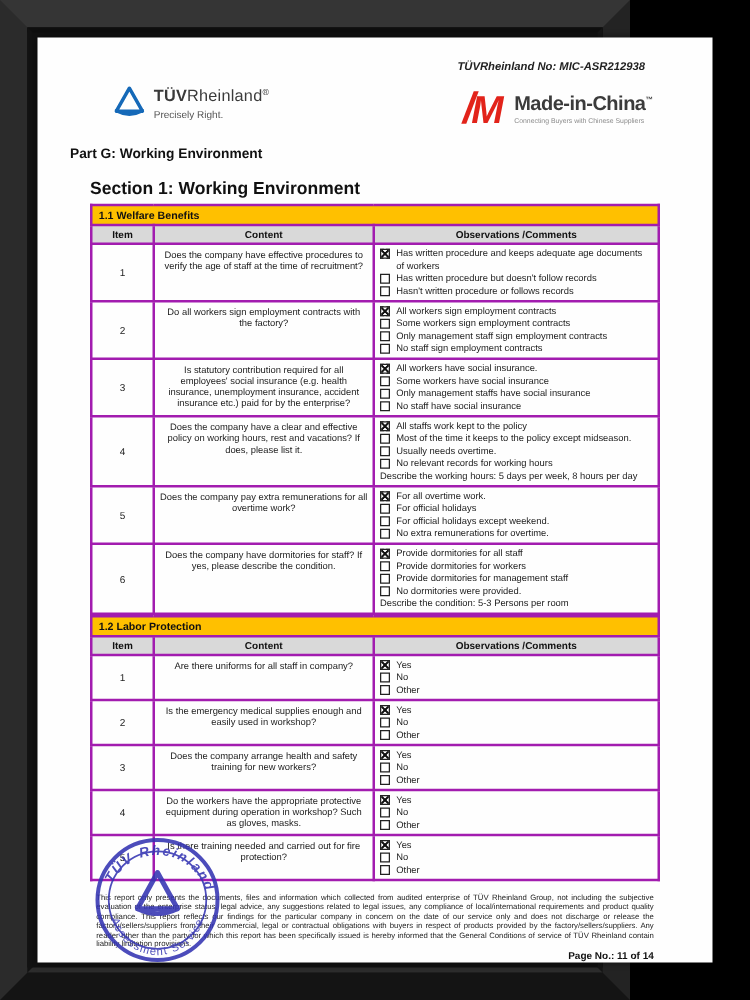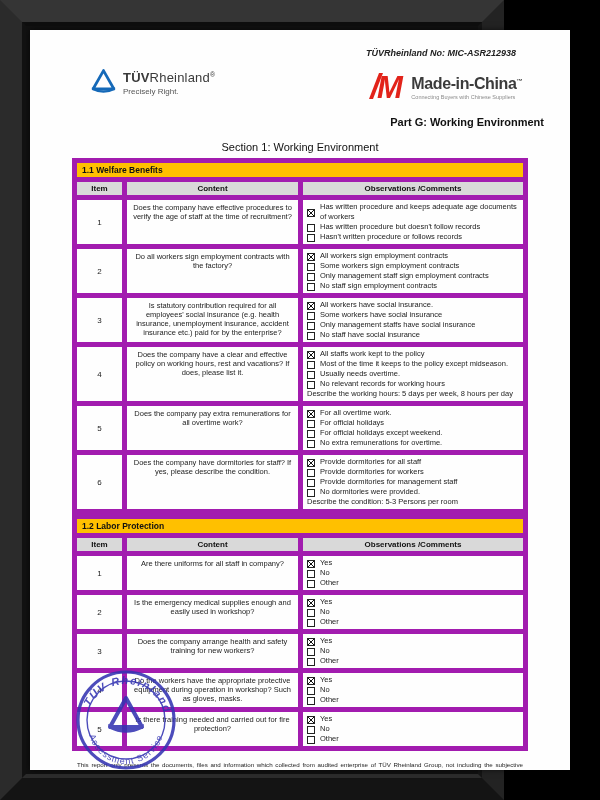--- a/index.html
+++ b/index.html
@@ -21,32 +21,32 @@
   .tuv-logo { display:flex; align-items:flex-start; gap:6px; }
   .tuv-text .line1 { font-size:13px; color:#3a3a3a; letter-spacing:.2px; }
   .tuv-text .line1 b { font-weight:bold; }
   .tuv-text sup { font-size:7px; }
   .tuv-text .line2 { font-size:8px; color:#555; margin-top:1px; }
   .mic-logo { display:flex; align-items:center; gap:4px; margin-top:2px; }
   .mic-text .name { font-size:16px; font-weight:bold; color:#3b3b3b; letter-spacing:-.4px; }
   .mic-text .name sup { font-size:6px; }
   .mic-text .tag { font-size:5.5px; color:#8a8a8a; margin-top:1px; }
 
-  .doc-title { text-align:right; font-size:11px; font-weight:bold; color:#111; margin-top:12px; }
+  .doc-title { text-align:left; font-size:11px; font-weight:bold; color:#111; margin-top:12px; }
   .content { padding:0 16px; }
-  .section-title { font-size:11px; font-weight:normal; margin:13px 0 5px 0; color:#111;text-align:center; }
+  .section-title { font-size:14px; font-weight:bold; margin:13px 0 5px 0; color:#111; }
 
   table.audit { width:100%; border-collapse:collapse; margin-bottom:0; }
-  table.audit td, table.audit th { border:5px solid #a21caf; }
+  table.audit td, table.audit th { border:2px solid #a21caf; }
   .band { background:var(--band-yellow,#FFC000); font-size:8.5px; font-weight:bold; text-align:left; padding:2px 5px; color:#111; }
   th.col { background:var(--hdr-gray,#D9D9D9); font-size:8px; font-weight:bold; padding:2px 3px; color:#111; }
   td.c-item { text-align:center; vertical-align:middle; font-size:8px; padding:2px; }
   td.c-content { vertical-align:top; font-size:7.5px; line-height:9px; padding:3px 4px;text-align:center; }
   td.c-obs { vertical-align:top; font-size:7.5px; line-height:10px; padding:2px 4px; }
-  .opt { display:flex; align-items:center; gap:5px; }
+  .opt { display:flex; align-items:flex-start; gap:5px; }
   .opt .lab { flex:1; }
   .cb { display:inline-block; width:8px; height:8px; border:1px solid #222; margin-top:1px; flex:0 0 8px; background:#fff; }
   .cb.checked { background-image:
       linear-gradient(45deg, transparent 42%, #111 42%, #111 58%, transparent 58%),
       linear-gradient(-45deg, transparent 42%, #111 42%, #111 58%, transparent 58%); }
   .note { margin-top:0; }
 
   
   .footer { padding:10px 21px 0 21px; position:relative; }
   .disclaimer { font-size:6.2px; line-height:7.4px; color:#222; text-align:justify; }

